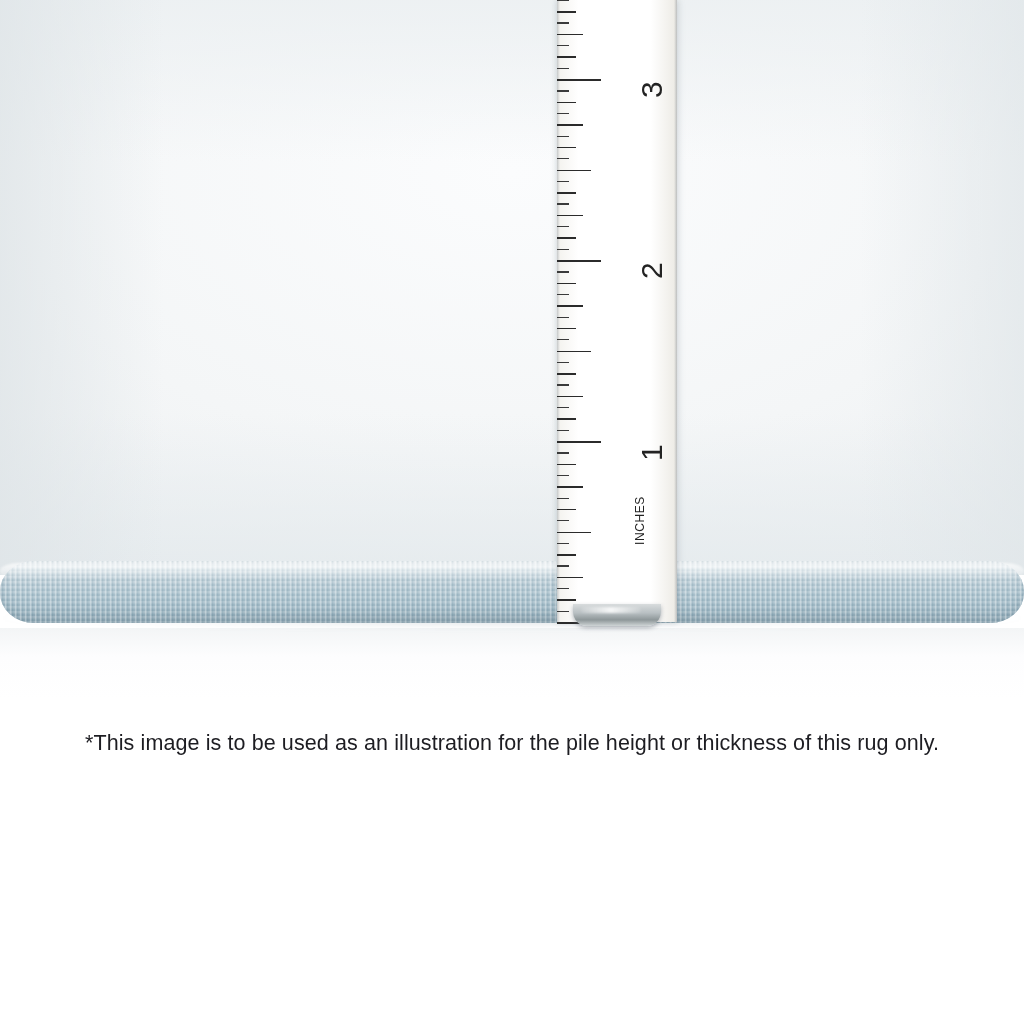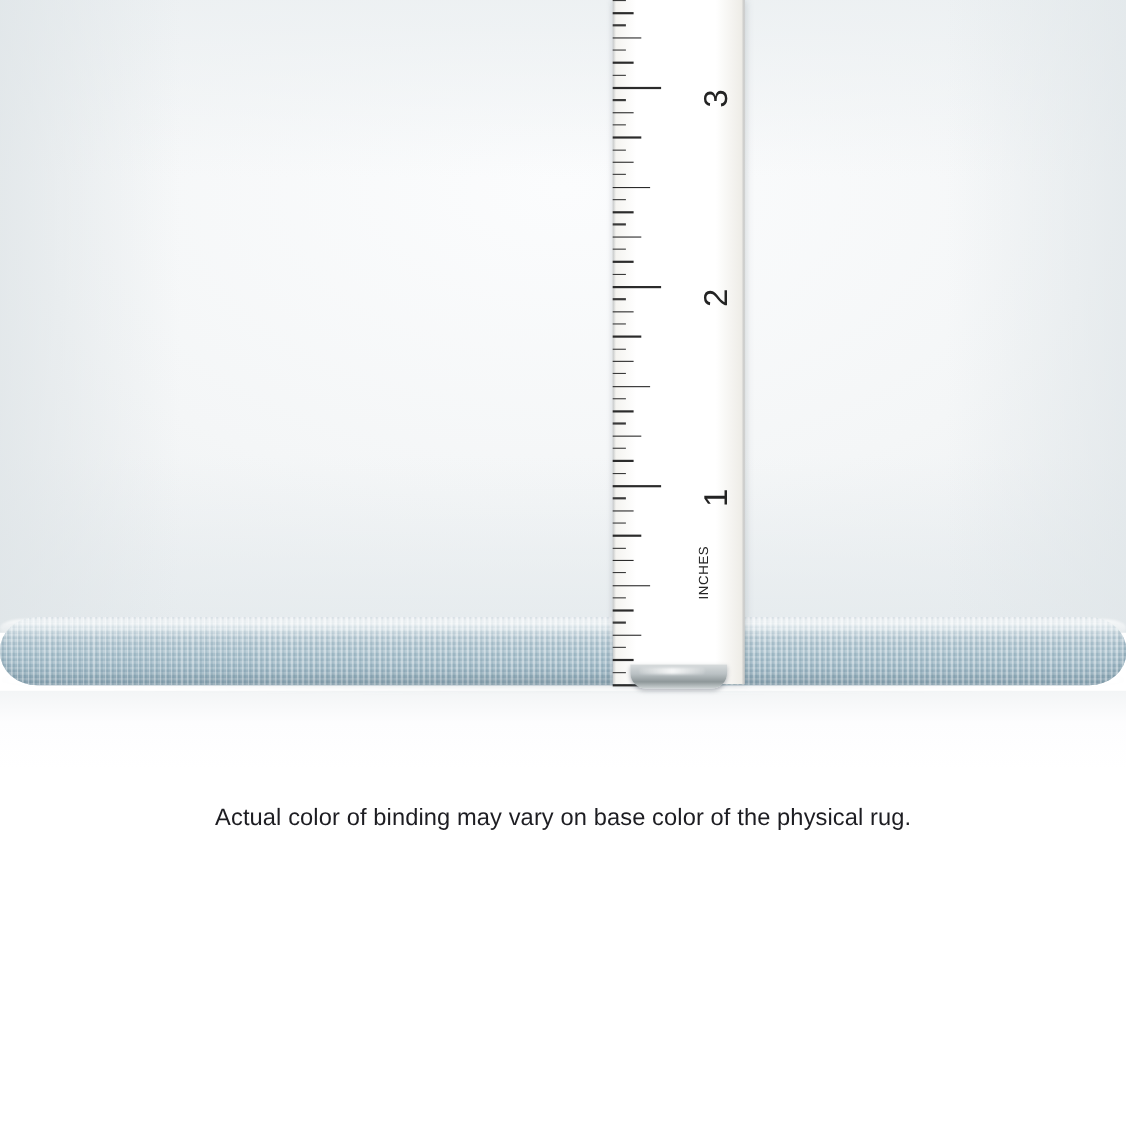--- a/index.html
+++ b/index.html
@@ -295,14 +295,14 @@
       <div class="tape-num" style="left: 78px; top: 98px;">3</div>
       <div class="tape-unit" style="left: 76px; top: 545px;">INCHES</div>
     </div>
 
   <div class="tape-tip">
     <div class="tape-tip-shine"></div>
   </div>
 </div>
 
 <div id="caption">
-  <span class="line">Actual color of binding may vary on base color of the physical rug.</span>
+  <span class="line">*This image is to be used as an illustration for the pile height or thickness of this rug only.</span>
 </div>
 
 </body></html>

